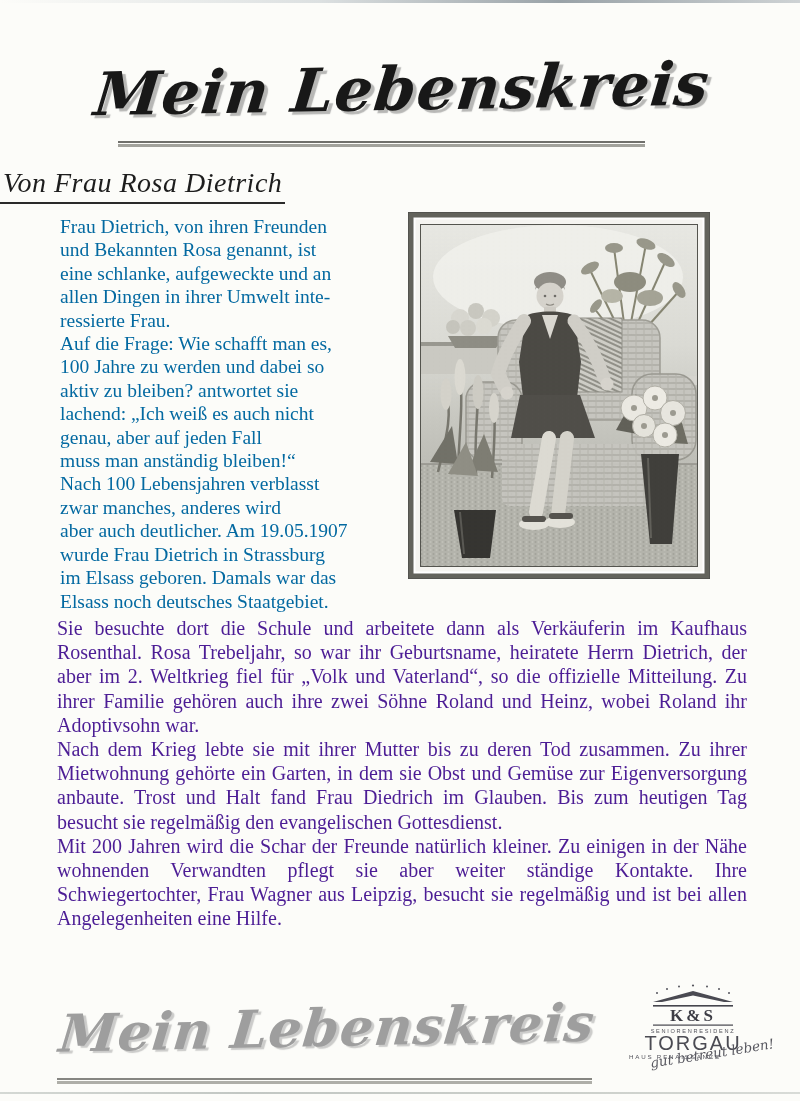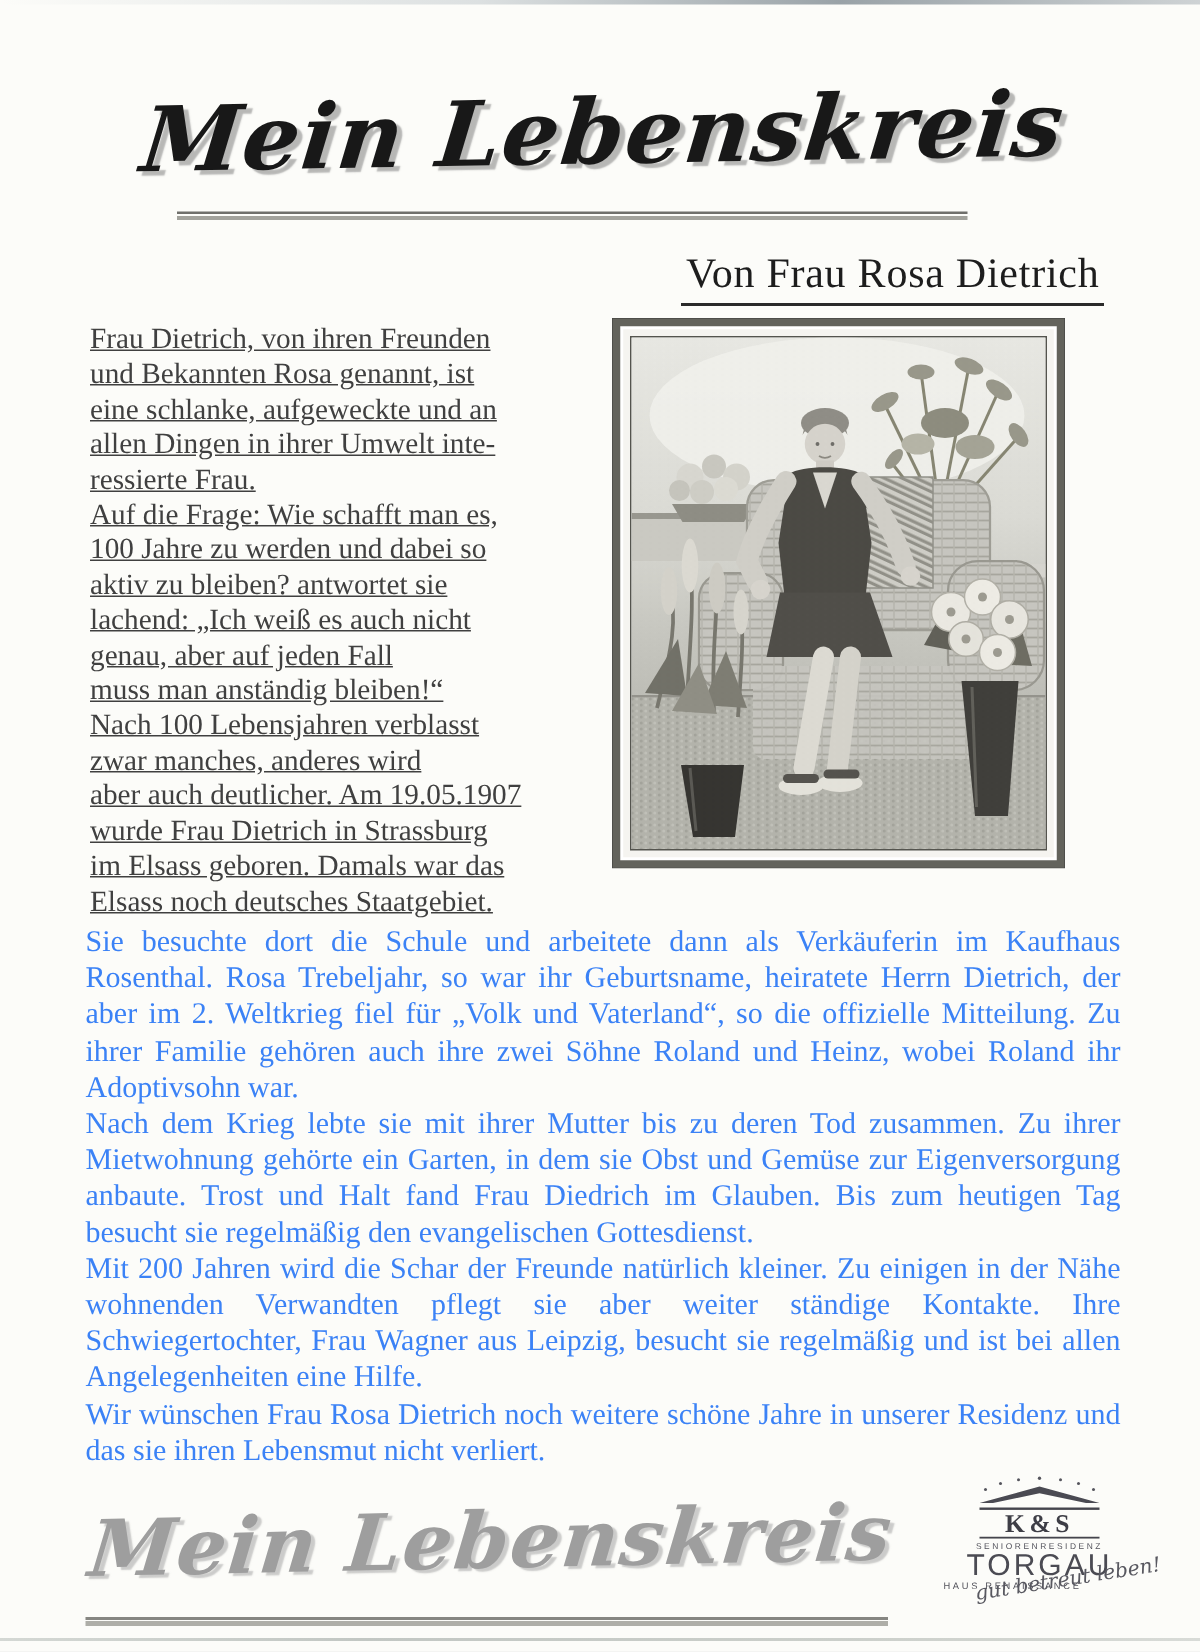--- a/index.html
+++ b/index.html
@@ -34,45 +34,44 @@
     color:#181818;
     transform:skewX(-7deg) rotate(-1deg);
     text-shadow:4px 3px 1px rgba(125,125,125,.55);
     white-space:nowrap;
   }
   .title-rule{
     position:absolute;left:118px;top:141px;width:527px;height:7px;
     background:linear-gradient(180deg,#6f6f6b 0,#6f6f6b 2px,rgba(0,0,0,0) 2px,rgba(0,0,0,0) 3px,#a2a29c 3px,#a2a29c 6px,rgba(0,0,0,0) 6px);
   }
   .subtitle-wrap{
-    position:absolute;left:0;top:167px;width:736px;text-align:right;
+    position:absolute;left:0;top:167px;width:736px;text-align:left;font-style:italic;
   }
   .subtitle{
     display:inline-block;margin:0;
     font-size:28px;font-weight:normal;
     letter-spacing:.5px;color:#1d1d1d;
     border-bottom:2px solid #2a2a2a;
     padding:0 3px 3px 3px;
   }
   
   .intro{
     position:absolute;left:60px;top:215px;width:356px;
     font-size:19.5px;line-height:23.4px;
-    color:#404040;
+    color:#0369a1;
     white-space:pre-line;
-    text-decoration:underline;
   }
   
   .photo{
     position:absolute;left:408px;top:212px;width:302px;height:367px;margin:0;
   }
   
   .paragraphs{
     position:absolute;left:57px;top:616px;width:690px;
-    font-size:20px;line-height:24.2px;color:#3b82f6;
+    font-size:20px;line-height:24.2px;color:#4c1d95;
     text-align:justify;
   }
   .paragraphs p{margin:0;text-align-last:left;}
   
   .footer-script{
     position:absolute;left:60px;top:1000px;width:450px;margin:0;
     text-align:center;
     font-family:"DejaVu Serif", serif;
     font-style:italic;font-weight:bold;
     font-size:52px;line-height:1.1;
@@ -270,21 +269,20 @@
 
         <rect x="13" y="13" width="276" height="341" fill="url(#weave)" opacity="0.05"></rect>
       </g>
     </svg>
   </figure>
 
   <div class="paragraphs">
     <p>Sie besuchte dort die Schule und arbeitete dann als Verkäuferin im Kaufhaus Rosenthal. Rosa Trebeljahr, so war ihr Geburtsname, heiratete Herrn Dietrich, der aber im 2. Weltkrieg fiel für „Volk und Vaterland“, so die offizielle Mitteilung. Zu ihrer Familie gehören auch ihre zwei Söhne Roland und Heinz, wobei Roland ihr Adoptivsohn war.</p>
     <p>Nach dem Krieg lebte sie mit ihrer Mutter bis zu deren Tod zusammen. Zu ihrer Mietwohnung gehörte ein Garten, in dem sie Obst und Gemüse zur Eigenversorgung anbaute. Trost und Halt fand Frau Diedrich im Glauben. Bis zum heutigen Tag besucht sie regelmäßig den evangelischen Gottesdienst.</p>
     <p>Mit 200 Jahren wird die Schar der Freunde natürlich kleiner. Zu einigen in der Nähe wohnenden Verwandten pflegt sie aber weiter ständige Kontakte. Ihre Schwiegertochter, Frau Wagner aus Leipzig, besucht sie regelmäßig und ist bei allen Angelegenheiten eine Hilfe.</p>
-    <p>Wir wünschen Frau Rosa Dietrich noch weitere schöne Jahre in unserer Residenz und das sie ihren Lebensmut nicht verliert.</p>
   </div>
 
   <div class="footer-script">Mein Lebenskreis</div>
   <div class="footer-rule"></div>
 
   <div class="logo">
     <svg width="140" height="80" viewBox="0 0 140 80" xmlns="http://www.w3.org/2000/svg">
       <g fill="#55555d">
         <circle cx="34" cy="9" r="1"></circle>
           <circle cx="44" cy="5" r="1"></circle>

